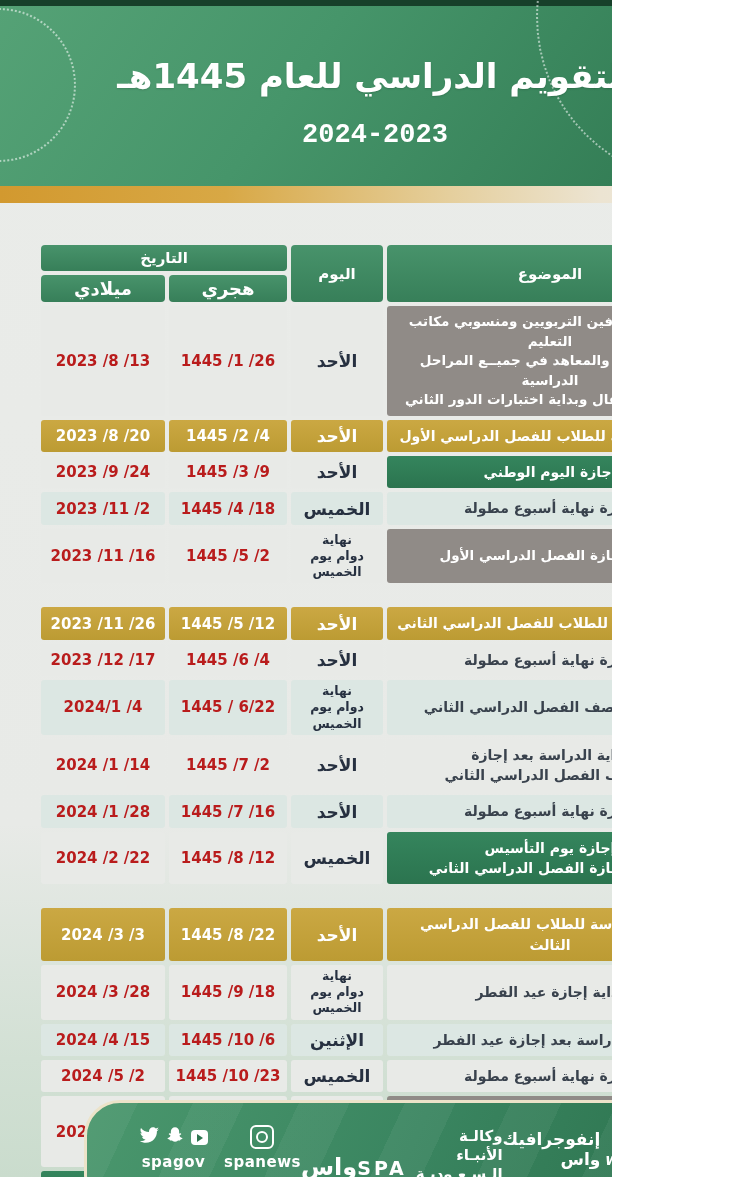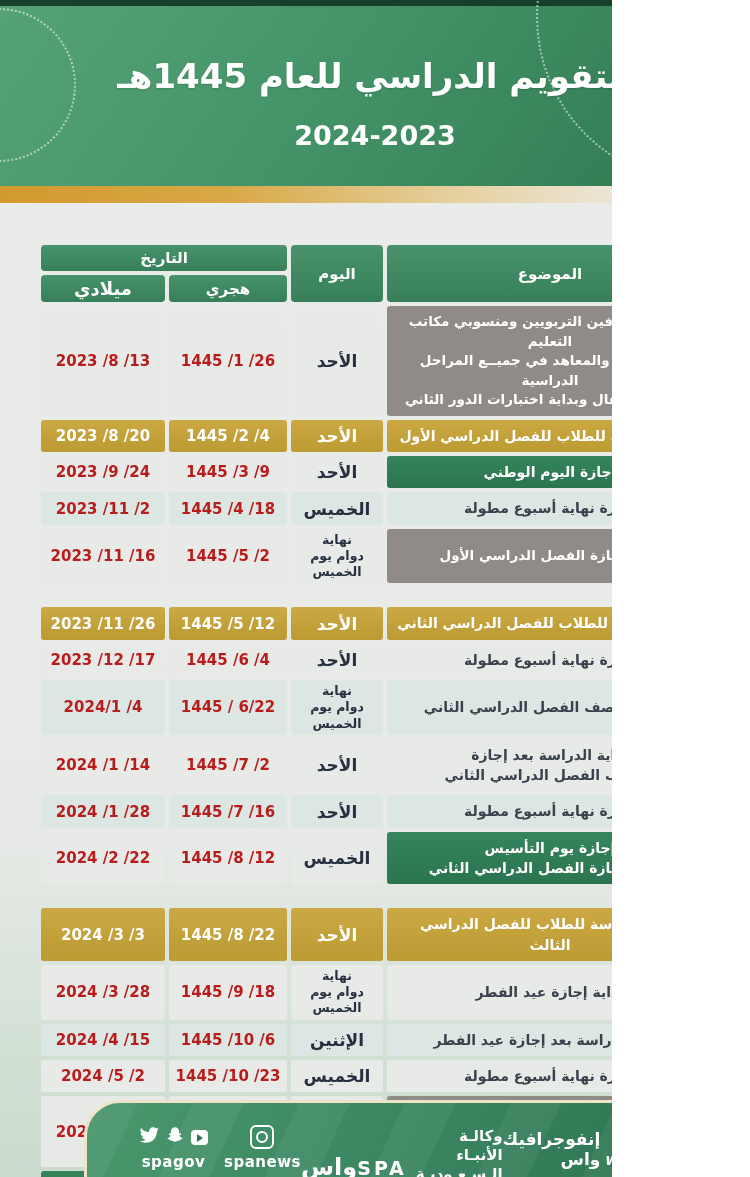--- a/index.html
+++ b/index.html
@@ -15,37 +15,37 @@
     overflow:hidden;
   }
   .banner .topstrip{position:absolute;top:0;left:0;width:100%;height:6px;background:#17402a;}
   .banner .rightstrip{position:absolute;top:0;right:0;width:5px;height:100%;background:#17402a;}
   .dotring{position:absolute;border:2px dotted rgba(255,255,255,.55);border-radius:50%;}
   .ring-left{left:-78px;top:8px;width:150px;height:150px;}
   .ring-topright{right:-120px;top:-150px;width:330px;height:330px;}
   .ring-small{right:26px;top:146px;width:58px;height:58px;border-color:rgba(255,255,255,.45);}
   .banner-text{position:relative;height:100%;display:flex;flex-direction:column;align-items:center;justify-content:center;padding-top:10px;}
   .banner-title{direction:rtl;color:#ffffff;font-size:34px;font-weight:bold;letter-spacing:0;text-shadow:0 1px 2px rgba(0,0,0,.15);}
-  .banner-sub{direction:ltr;color:#ffffff;font-size:27px;font-weight:bold;margin-top:24px;}
+  .banner-sub{direction:ltr;color:#ffffff;font-size:27px;font-weight:bold;margin-top:24px;font-family:Liberation Mono, monospace;}
   .goldstrip{
     position:absolute;top:186px;left:0;width:750px;height:17px;
     background:linear-gradient(90deg,#d2992f 0%,#d8a845 30%,#e5cf9d 60%,#ece4d2 80%,#edeadf 100%);
   }
   
   .content{position:absolute;top:245px;left:41px;width:668px;}
   .grid-cols{display:grid;grid-template-columns:124px 118px 92px 326px;gap:4px;}
   .thead{grid-template-rows:26px 27px;margin-bottom:4px;}
   .th{
     background:linear-gradient(180deg,#48936b 0%,#377f59 100%);
     color:#fff;display:flex;align-items:center;justify-content:center;
     font-size:15px;font-weight:bold;border-radius:4px;direction:rtl;
   }
   .th-date{grid-column:1/3;grid-row:1;}
   .th-greg{grid-column:1;grid-row:2;font-size:18px;}
-  .th-hijri{grid-column:2;grid-row:2;font-size:15px;}
+  .th-hijri{grid-column:2;grid-row:2;font-size:18px;}
   .th-day{grid-column:3;grid-row:1/3;}
   .th-subject{grid-column:4;grid-row:1/3;}
   .section{margin-bottom:24px;}
   .row{margin-bottom:4px;align-items:stretch;}
   .cell{
     display:flex;align-items:center;justify-content:center;text-align:center;
     border-radius:3px;min-height:30px;padding:3px 4px;box-sizing:border-box;
   }
   .cell.date{direction:ltr;font-size:15px;font-weight:bold;color:#b91c1c;}
   .cell.day{direction:rtl;font-size:17px;font-weight:bold;color:#263040;}

